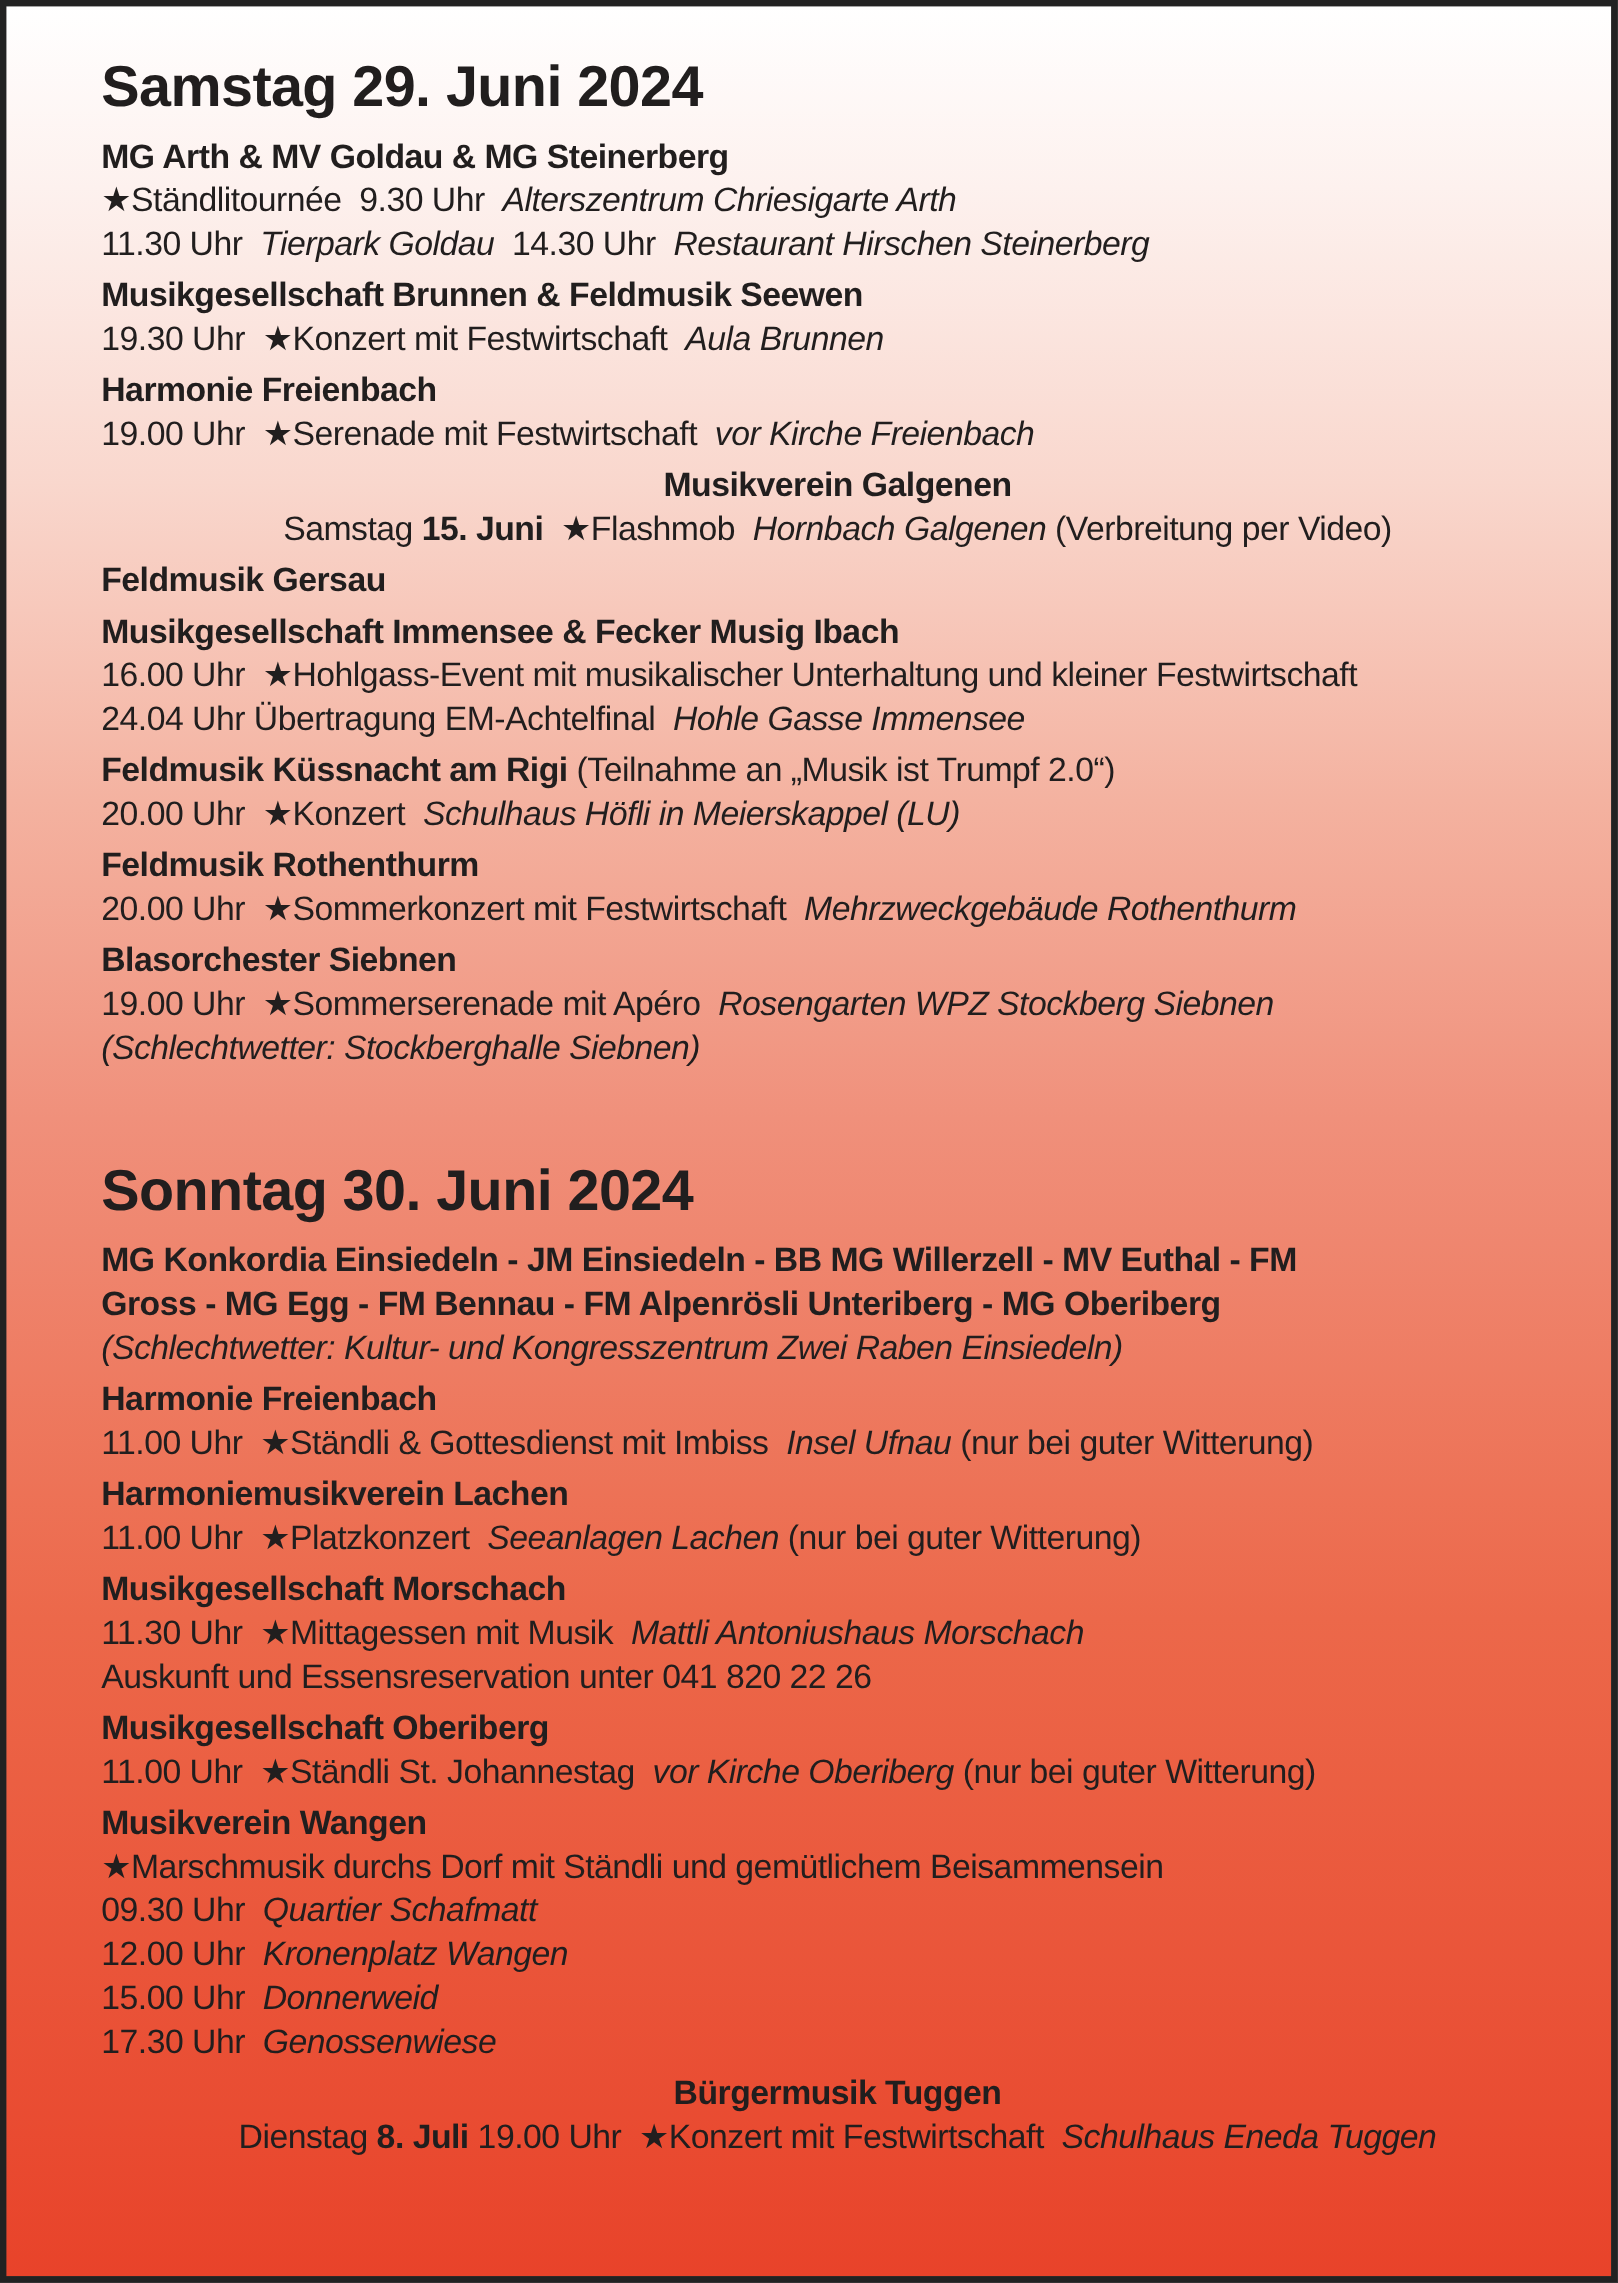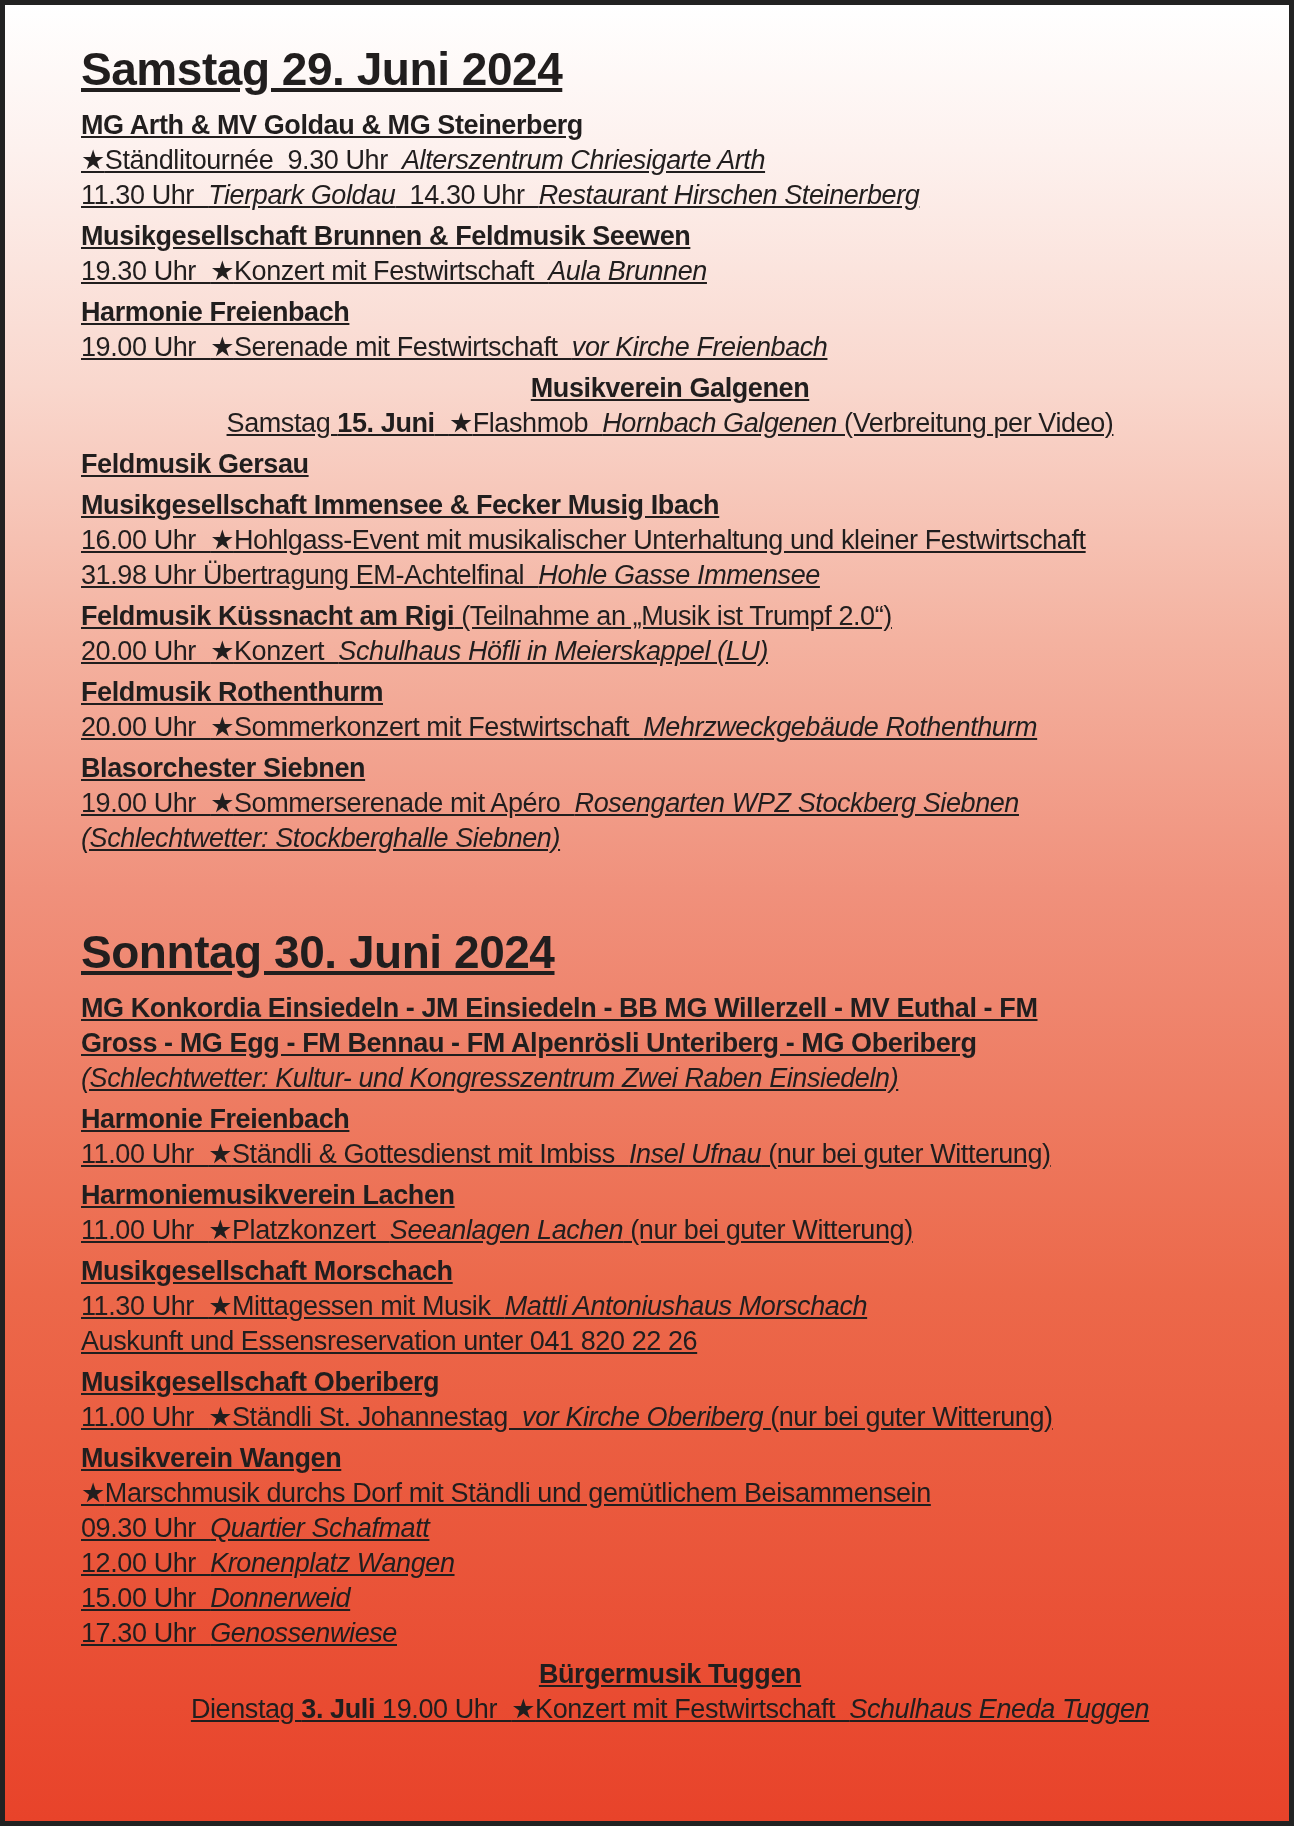--- a/index.html
+++ b/index.html
@@ -5,21 +5,20 @@
   html, body { margin: 0; padding: 0; background: #3a3a3a; }
   .page {
     position: relative;
     width: 1294px;
     height: 1826px;
     box-sizing: border-box;
     border: 5px solid #222;
     overflow: hidden;
     font-family: "Liberation Sans", "DejaVu Sans", sans-serif;
     padding: 38px 50px 0 76px;
-    text-decoration: underline;
   }
   .day-heading {
     font-size: 46px;
     font-weight: bold;
     line-height: 1.15;
     letter-spacing: -0.01em;
     margin: 0 0 12px 0;
   }
   .day + .day { margin-top: 70px; }
   .group { margin-bottom: 6px; }
@@ -57,21 +56,21 @@
         <div class="group indent">
           <div class="line title"><span class="seg-b">Musikverein Galgenen</span></div>
           <div class="line"><span>Samstag </span><span class="seg-b">15. Juni</span><span>  </span><span class="star">★</span><span>Flashmob  </span><span class="seg-i">Hornbach Galgenen</span><span> (Verbreitung per Video)</span></div>
         </div>
         <div class="group">
           <div class="line title"><span class="seg-b">Feldmusik Gersau</span></div>
         </div>
         <div class="group">
           <div class="line title"><span class="seg-b">Musikgesellschaft Immensee &amp; Fecker Musig Ibach</span></div>
           <div class="line"><span>16.00 Uhr  </span><span class="star">★</span><span>Hohlgass-Event mit musikalischer Unterhaltung und kleiner Festwirtschaft</span></div>
-          <div class="line"><span>31.98 Uhr Übertragung EM-Achtelfinal  </span><span class="seg-i">Hohle Gasse Immensee</span></div>
+          <div class="line"><span>24.04 Uhr Übertragung EM-Achtelfinal  </span><span class="seg-i">Hohle Gasse Immensee</span></div>
         </div>
         <div class="group">
           <div class="line title"><span class="seg-b">Feldmusik Küssnacht am Rigi</span><span> (Teilnahme an „Musik ist Trumpf 2.0“)</span></div>
           <div class="line"><span>20.00 Uhr  </span><span class="star">★</span><span>Konzert  </span><span class="seg-i">Schulhaus Höfli in Meierskappel (LU)</span></div>
         </div>
         <div class="group">
           <div class="line title"><span class="seg-b">Feldmusik Rothenthurm</span></div>
           <div class="line"><span>20.00 Uhr  </span><span class="star">★</span><span>Sommerkonzert mit Festwirtschaft  </span><span class="seg-i">Mehrzweckgebäude Rothenthurm</span></div>
         </div>
         <div class="group">
@@ -107,17 +106,17 @@
         <div class="group">
           <div class="line title"><span class="seg-b">Musikverein Wangen</span></div>
           <div class="line"><span class="star">★</span><span>Marschmusik durchs Dorf mit Ständli und gemütlichem Beisammensein</span></div>
           <div class="line"><span>09.30 Uhr  </span><span class="seg-i">Quartier Schafmatt</span></div>
           <div class="line"><span>12.00 Uhr  </span><span class="seg-i">Kronenplatz Wangen</span></div>
           <div class="line"><span>15.00 Uhr  </span><span class="seg-i">Donnerweid</span></div>
           <div class="line"><span>17.30 Uhr  </span><span class="seg-i">Genossenwiese</span></div>
         </div>
         <div class="group indent">
           <div class="line title"><span class="seg-b">Bürgermusik Tuggen</span></div>
-          <div class="line"><span>Dienstag </span><span class="seg-b">3. Juli</span><span> 19.00 Uhr  </span><span class="star">★</span><span>Konzert mit Festwirtschaft  </span><span class="seg-i">Schulhaus Eneda Tuggen</span></div>
+          <div class="line"><span>Dienstag </span><span class="seg-b">8. Juli</span><span> 19.00 Uhr  </span><span class="star">★</span><span>Konzert mit Festwirtschaft  </span><span class="seg-i">Schulhaus Eneda Tuggen</span></div>
         </div>
       </section>
     </div>
 </div>
 
 </body></html>

